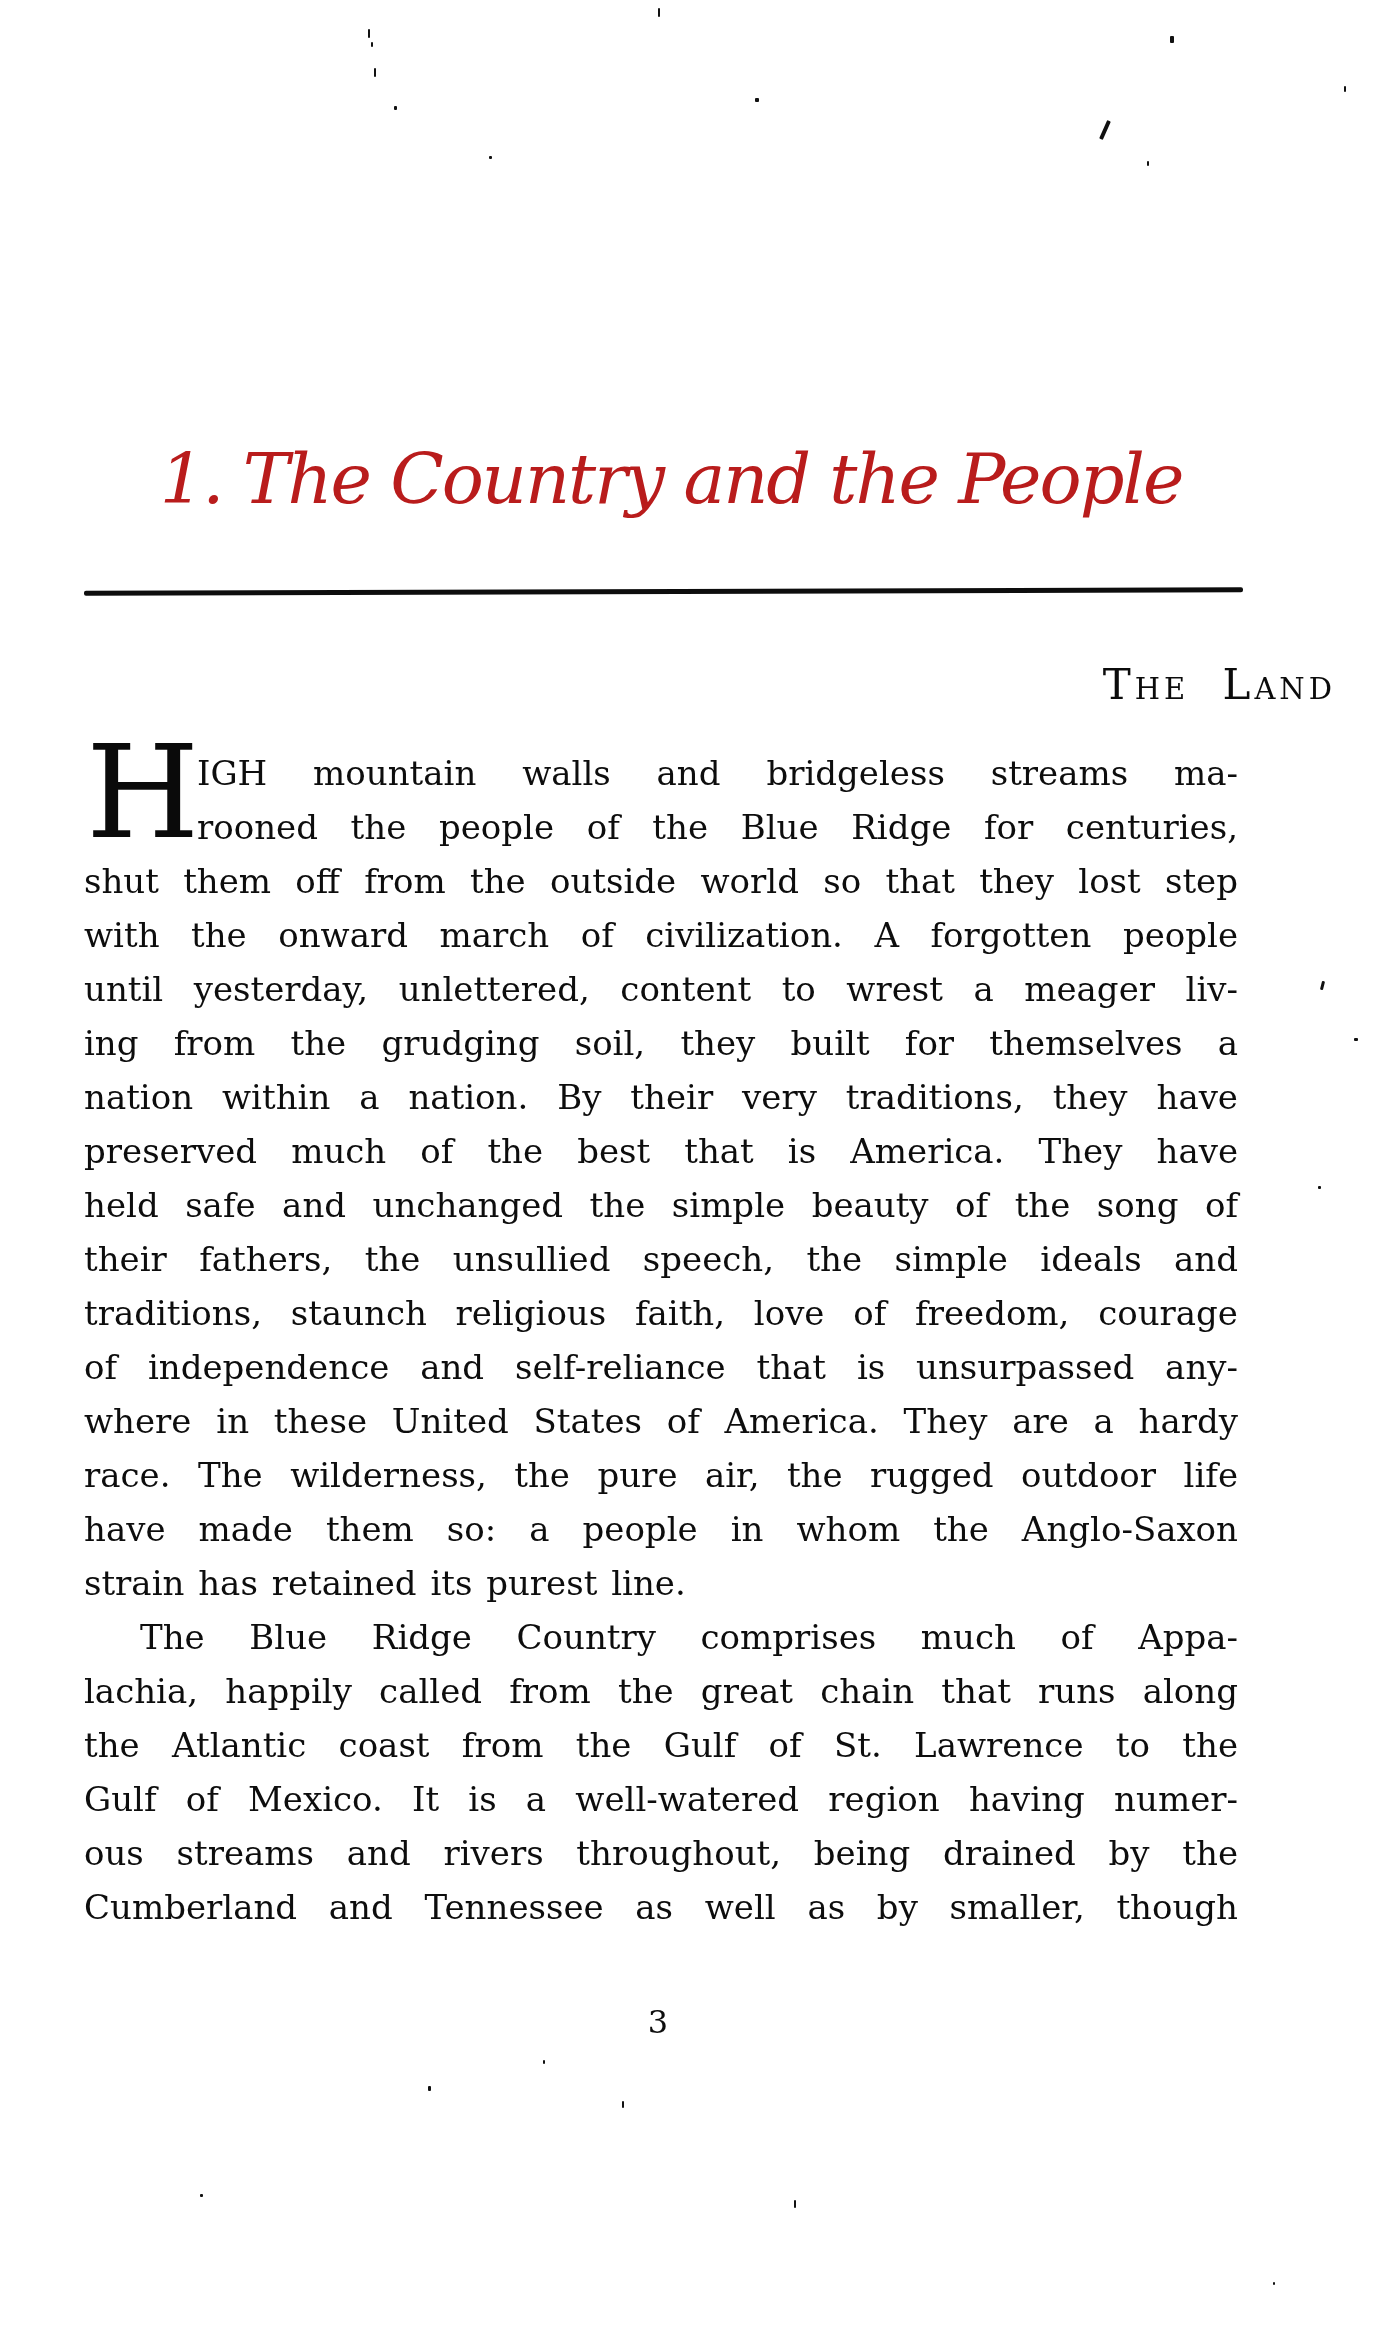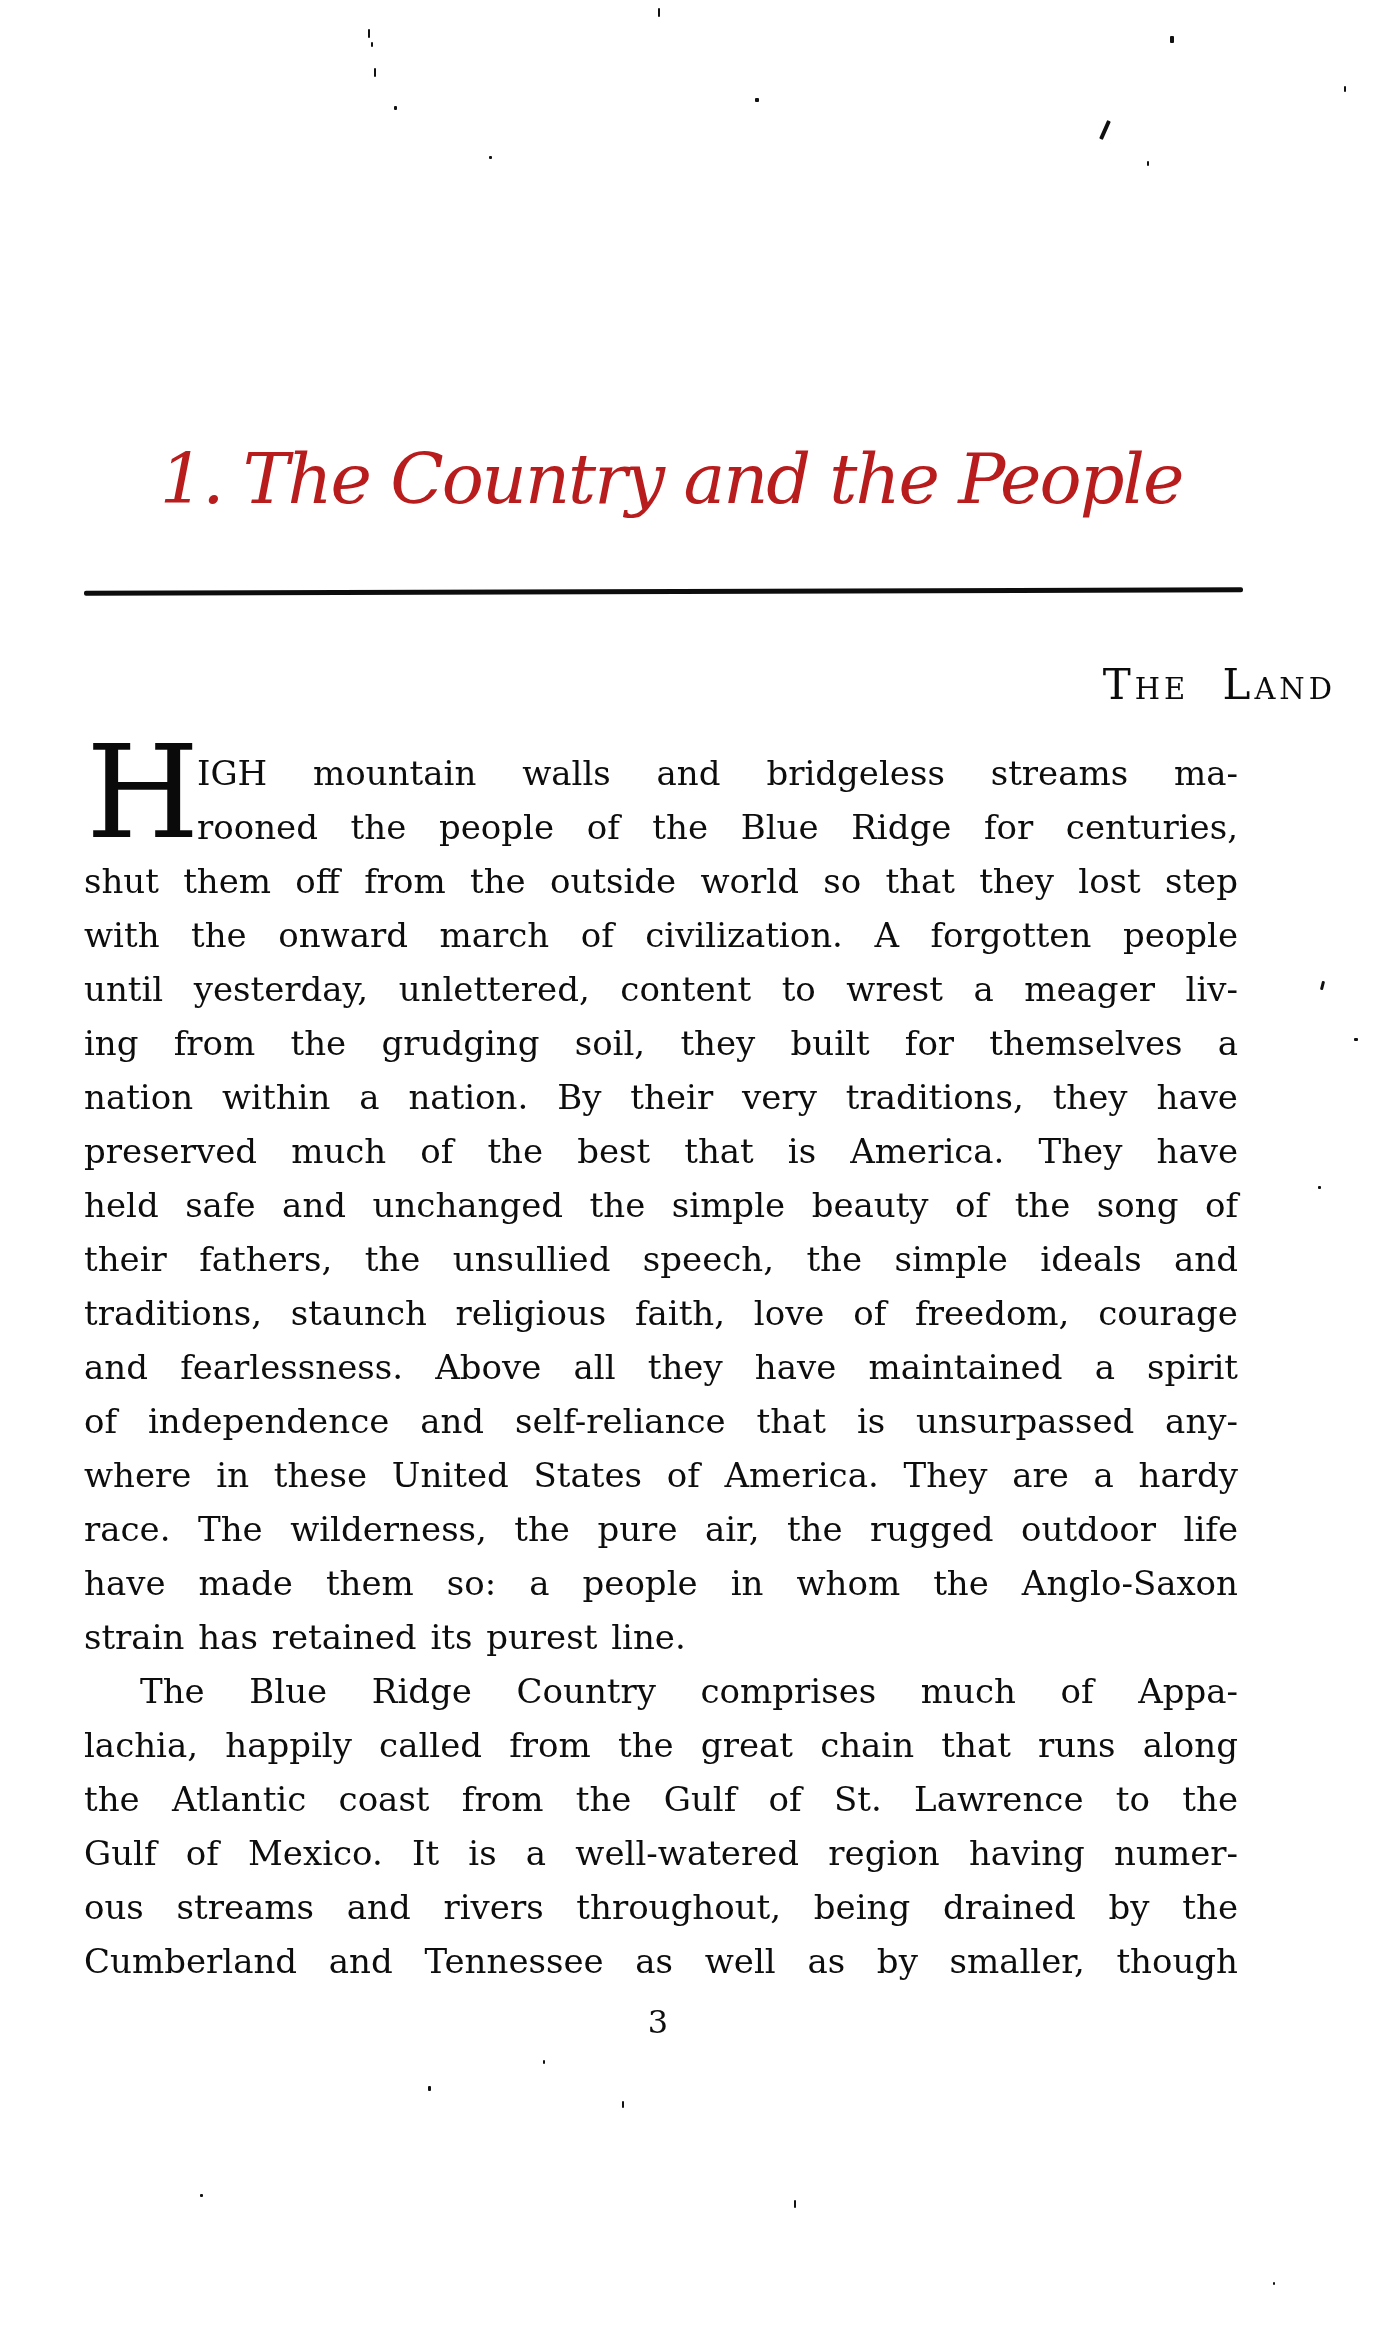--- a/index.html
+++ b/index.html
@@ -116,21 +116,20 @@
     <div class="line dropline">rooned the people of the Blue Ridge for centuries,</div>
     <div class="line">shut them off from the outside world so that they lost step</div>
     <div class="line">with the onward march of civilization. A forgotten people</div>
     <div class="line">until yesterday, unlettered, content to wrest a meager liv-</div>
     <div class="line">ing from the grudging soil, they built for themselves a</div>
     <div class="line">nation within a nation. By their very traditions, they have</div>
     <div class="line">preserved much of the best that is America. They have</div>
     <div class="line">held safe and unchanged the simple beauty of the song of</div>
     <div class="line">their fathers, the unsullied speech, the simple ideals and</div>
     <div class="line">traditions, staunch religious faith, love of freedom, courage</div>
-    <div class="line">and fearlessness. Above all they have maintained a spirit</div>
     <div class="line">of independence and self-reliance that is unsurpassed any-</div>
     <div class="line">where in these United States of America. They are a hardy</div>
     <div class="line">race. The wilderness, the pure air, the rugged outdoor life</div>
     <div class="line">have made them so: a people in whom the Anglo-Saxon</div>
     <div class="line endline">strain has retained its purest line.</div>
     <div class="line indent">The Blue Ridge Country comprises much of Appa-</div>
     <div class="line">lachia, happily called from the great chain that runs along</div>
     <div class="line">the Atlantic coast from the Gulf of St. Lawrence to the</div>
     <div class="line">Gulf of Mexico. It is a well-watered region having numer-</div>
     <div class="line">ous streams and rivers throughout, being drained by the</div>

